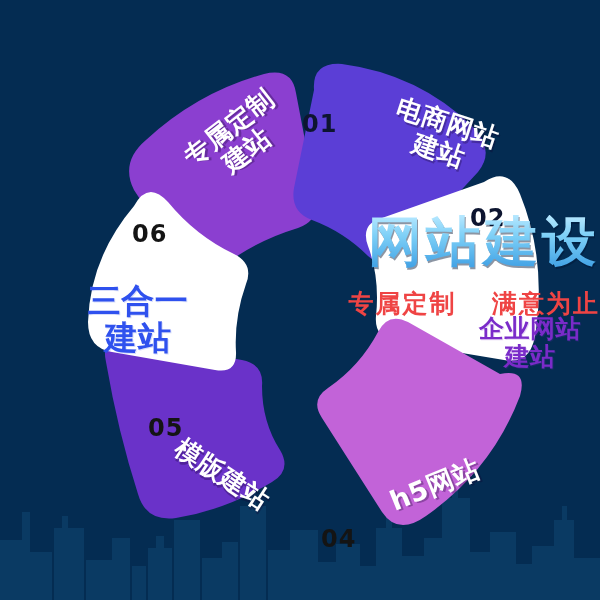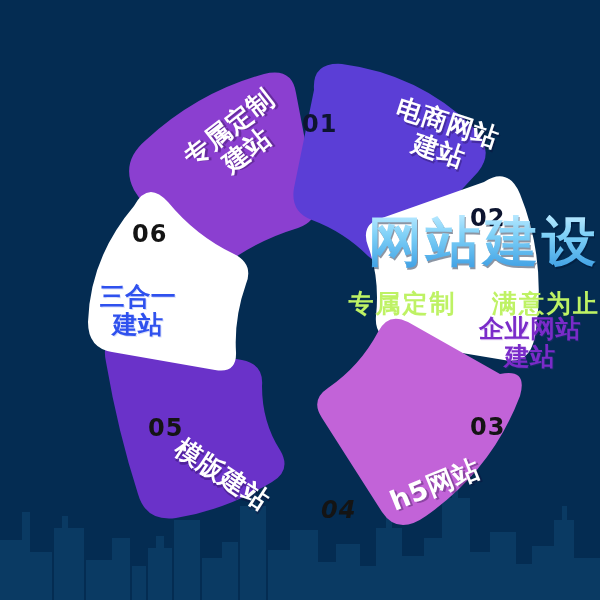--- a/index.html
+++ b/index.html
@@ -51,45 +51,45 @@
   #num01{left:272px;top:80px;}
   
   #lbl02{left:338px;top:78px;width:150px;font-size:26px;transform:rotate(18deg);}
   #num02{left:440px;top:174px;}
   
   #lbl03{left:430px;top:285px;width:140px;font-size:25px;color:#7a2bc9;
          text-shadow:1px 1px 0 rgba(120,40,200,.18);}
   #num03{left:440px;top:383px;}
   
   #lbl04{left:330px;top:440px;width:150px;font-size:27px;transform:rotate(-22deg);}
-  #num04{left:291px;top:466px;font-style:italic;}
+  #num04{left:291px;top:495px;}
   
   #lbl05{left:108px;top:430px;width:168px;font-size:26px;transform:rotate(33deg);}
   #num05{left:118px;top:384px;}
   
-  #lbl06{left:38px;top:253px;width:140px;font-size:25px;color:#2f51ee;
+  #lbl06{left:38px;top:253px;width:140px;font-size:33px;color:#2f51ee;
          text-shadow:1px 1px 0 rgba(40,70,230,.18);}
   #num06{left:102px;top:190px;}
 
   
   .center{
     position:absolute;left:0;top:215px;width:600px;
     text-align:right;
   }
   .center-title{
     font-size:54px;font-weight:bold;letter-spacing:4px;
     background:linear-gradient(180deg,#b7e8ff 0%,#7ed0f7 38%,#3fa0e4 100%);
     -webkit-background-clip:text;background-clip:text;
     color:#6ec5f2;-webkit-text-fill-color:transparent;
     line-height:1.0;
     filter:drop-shadow(1px 2px 0 rgba(0,20,50,.45));
   }
   .center-sub{
     margin-top:18px;
-    font-size:25px;font-weight:bold;color:#bef264;letter-spacing:2px;padding-left:12px;
+    font-size:25px;font-weight:bold;color:#ef4444;letter-spacing:2px;padding-left:12px;
   }
   .center-sub .gap{display:inline-block;width:14px;}
 </style>
 </head>
 <body>
 
 <div id="poster" style="background: rgb(4, 44, 82);">
 
   <svg class="skyline" viewBox="0 0 600 180" preserveAspectRatio="none">
     <g id="skyline-shapes" fill="#0a3a63">
@@ -199,21 +199,20 @@
     <div class="lbl lbl-white" id="lbl01">专属定制
 建站</div>
     <div class="num num-dark" id="num01">01</div>
 
     <div class="lbl lbl-white" id="lbl02">电商网站
 建站</div>
     <div class="num num-dark" id="num02">02</div>
 
     <div class="lbl" id="lbl03">企业网站
 建站</div>
-    <div class="num num-black" id="num03">03</div>
 
     <div class="lbl lbl-white" id="lbl04">h5网站</div>
     <div class="num num-black" id="num04">04</div>
 
     <div class="lbl lbl-white" id="lbl05">模版建站</div>
     <div class="num num-black" id="num05">05</div>
 
     <div class="lbl" id="lbl06">三合一
 建站</div>
     <div class="num num-black" id="num06">06</div>

